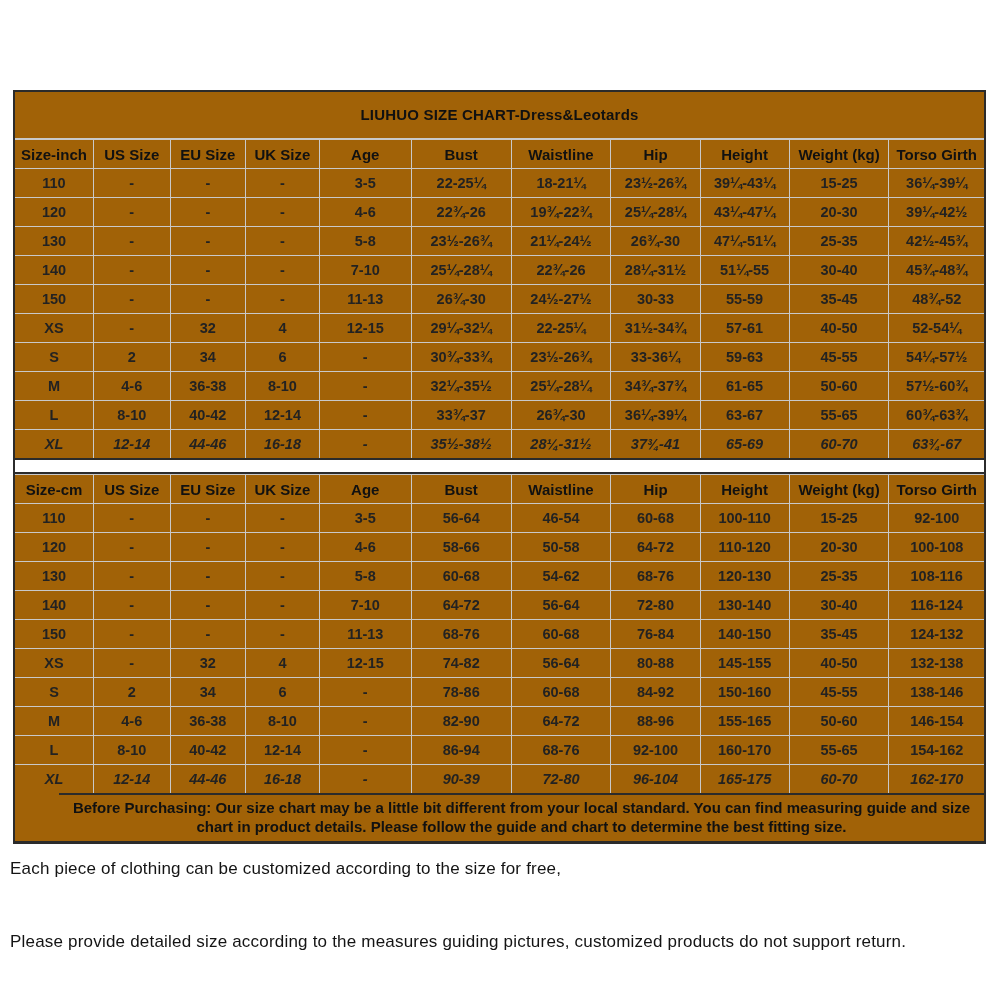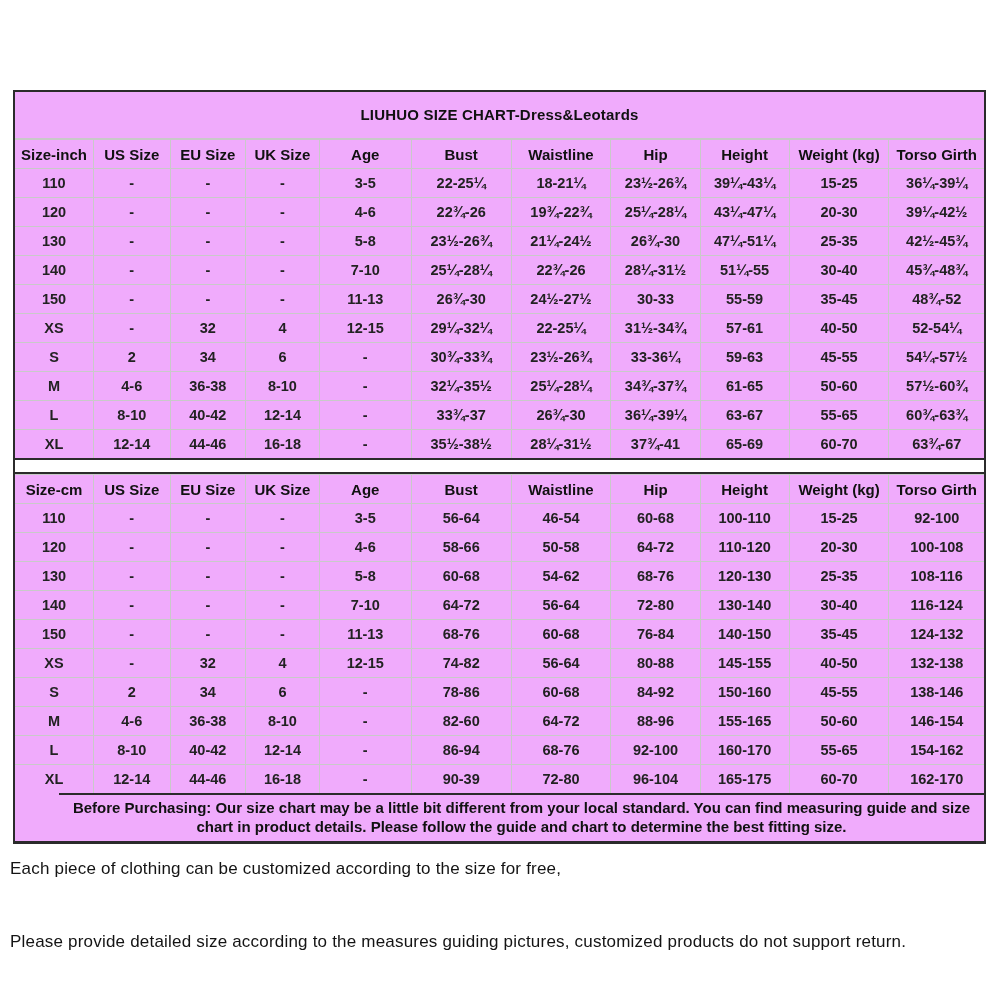--- a/index.html
+++ b/index.html
@@ -10,21 +10,21 @@
     background: #ffffff;
     font-family: "Liberation Sans", sans-serif;
   }
   .chart-box {
     position: absolute;
     left: 13px;
     top: 90px;
     width: 969px;
     border: 2px solid #2b2b2b;
     border-bottom-width: 3px;
-    background: #f0abfc;
+    background: #a16207;
   }
   .chart-title {
     height: 46px;
     line-height: 46px;
     text-align: center;
     font-size: 15px;
     font-weight: 700;
     color: #111;
     border-bottom: 1px solid #c9c9c9;
     letter-spacing: 0.2px;
@@ -48,21 +48,21 @@
     font-weight: 700;
     color: #111;
   }
   table.size-table td {
     font-size: 14.5px;
     font-weight: 700;
     color: #222;
   }
   table.size-table th:first-child, table.size-table td:first-child { border-left: none; }
   table.size-table th:last-child, table.size-table td:last-child { border-right: none; }
-  table.size-table tr:last-child td { border-bottom: none; }
+  table.size-table tr:last-child td { border-bottom: none; font-style: italic; }
   .table-gap {
     height: 12px;
     border-top: 2px solid #2b2b2b;
     border-bottom: 2px solid #2b2b2b;
     background: #fff;
   }
   .note-block {
     border-top: 2px solid #2b2b2b;
     padding: 3px 6px 5px 6px;
     text-align: center;
@@ -375,21 +375,21 @@
           <td>150-160</td>
           <td>45-55</td>
           <td>138-146</td>
         </tr>
         <tr>
           <td>M</td>
           <td>4-6</td>
           <td>36-38</td>
           <td>8-10</td>
           <td>-</td>
-          <td>82-60</td>
+          <td>82-90</td>
           <td>64-72</td>
           <td>88-96</td>
           <td>155-165</td>
           <td>50-60</td>
           <td>146-154</td>
         </tr>
         <tr>
           <td>L</td>
           <td>8-10</td>
           <td>40-42</td>

